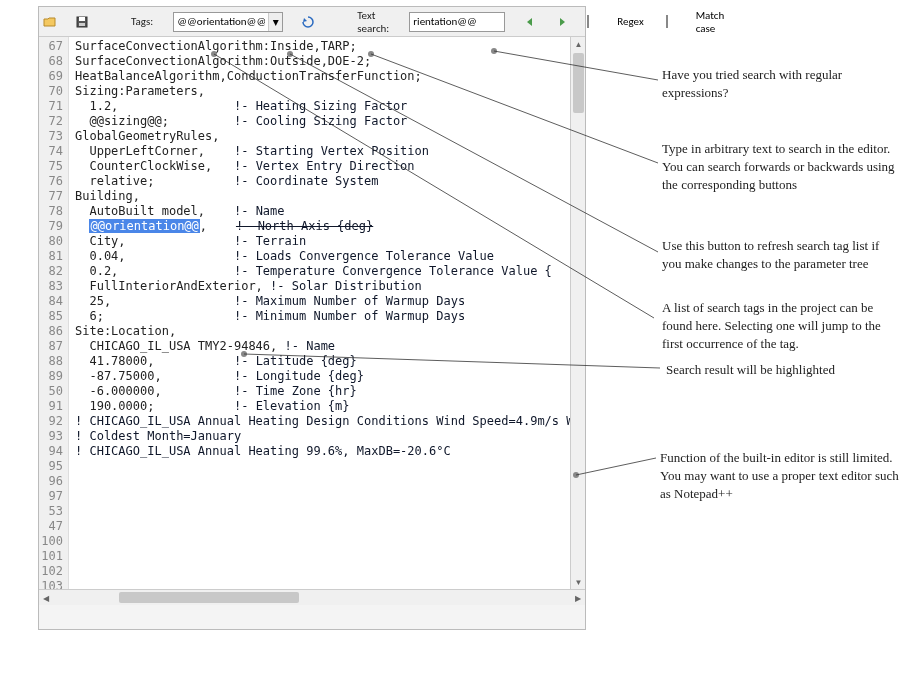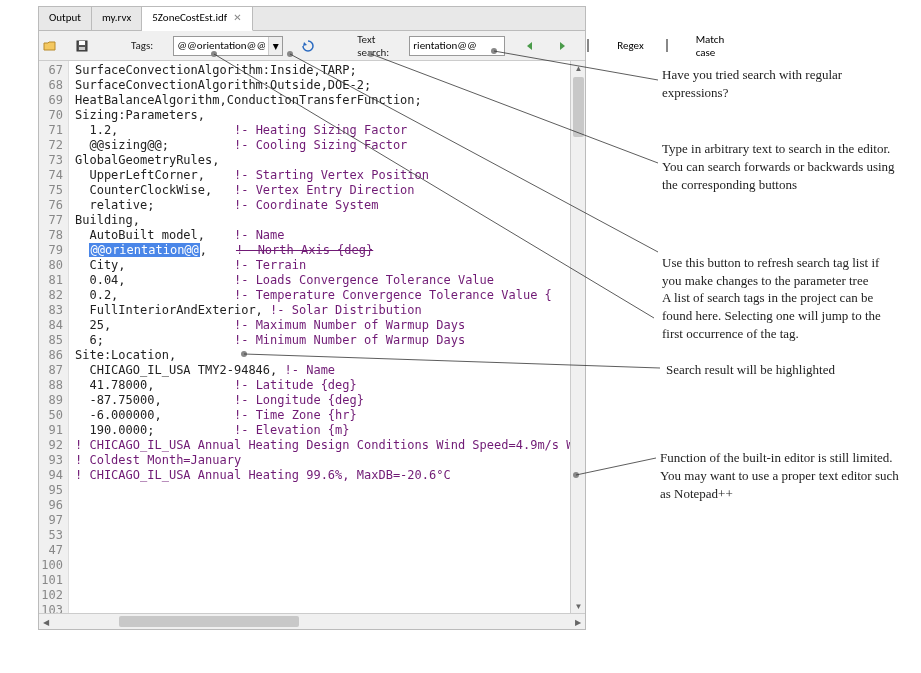--- a/index.html
+++ b/index.html
@@ -18,43 +18,38 @@
 .combo-arrow { width: 14px; height: 18px; display: flex; align-items: center; justify-content: center; background: #eee; border-left: 1px solid #ccc; cursor: pointer; }
 .text-input { border: 1px solid #999; font-size: 11px; padding: 1px 3px; width: 96px; height: 20px; outline: none; font-family: inherit; }
 .chkbox { width: 13px; height: 13px; border: 1px solid #888; background: #fff; display: inline-block; vertical-align: middle; cursor: pointer; }
 .chk-label { font-size: 11px; margin-left: 10px; margin-right: 4px; }
 .editor { display: flex; height: calc(100% - 54px - 16px); background: #fff; position: relative; }
 .gutter { width: 30px; background: #f0f0f0; color: #888; font-family: Consolas,monospace; font-size: 12px; text-align: right; padding-top: 2px; border-right: 1px solid #ddd; flex-shrink: 0; }
 .gutter div { padding: 0 5px 0 0; line-height: 15px; }
 .code { font-family: Consolas,monospace; font-size: 12px; line-height: 15px; padding: 2px 0 0 6px; flex: 1; overflow: hidden; white-space: pre; color: #222; }
 .hl { background: #4a86e8; color: #fff; padding: 0 1px; }
 .st { text-decoration: line-through; }
-.cm { color: #701a75; }
+.cm { color: #0f172a; }
 .vscroll { position: absolute; right: 0; top: 0; width: 15px; height: 100%; background: #f0f0f0; border-left: 1px solid #ccc; }
 .vscroll .thumb { position: absolute; top: 16px; left: 2px; width: 11px; height: 60px; background: #c8c8c8; border-radius: 2px; }
 .vscroll .arr { position: absolute; left: 0; width: 15px; height: 14px; display: flex; align-items: center; justify-content: center; color: #666; font-size: 8px; }
 .vscroll .up { top: 0; } .vscroll .down { bottom: 0; }
 .hscroll { height: 16px; background: #f0f0f0; border-top: 1px solid #ccc; position: relative; }
 .hscroll .thumb { position: absolute; left: 80px; top: 2px; height: 11px; width: 180px; background: #c8c8c8; border-radius: 2px; }
 .hscroll .arr { position: absolute; top: 0; width: 14px; height: 16px; display: flex; align-items: center; justify-content: center; color: #666; font-size: 8px; }
 .hscroll .l { left: 0; } .hscroll .r { right: 0; }
 .annot { position: absolute; font-size: 13px; color: #222; line-height: 1.4; font-family: Liberation Serif, serif; }
 svg.lines { position: absolute; left: 0; top: 0; width: 921px; height: 673px; pointer-events: none; }
 .dot { fill: #888; }
 svg.lines line { stroke: #333; stroke-width: 0.8; }
 </style>
 </head>
 <body>
 
 <div class="app">
-  <div class="tabbar">
-    <div class="tab"><span>Output</span></div>
-    <div class="tab"><span>my.rvx</span></div>
-    <div class="tab active"><span>5ZoneCostEst.idf</span><span class="x">✕</span></div>
-  </div>
 
   <div class="toolbar">
     <span class="icon-btn">
         <svg width="14" height="14" viewBox="0 0 14 14">
           <path d="M1 4 L5 4 L6 3 L12 3 L12 11 L1 11 Z" fill="#F4C860" stroke="#B88A2A"></path>
         </svg>
       </span>
     <span class="icon-btn">
         <svg width="14" height="14" viewBox="0 0 14 14">
           <rect x="2" y="2" width="10" height="10" fill="#555" stroke="#333"></rect>
@@ -157,16 +152,16 @@
   <circle class="dot" cx="214" cy="54" r="3"></circle>
     <line x1="214" y1="54" x2="654" y2="318"></line>
   <circle class="dot" cx="244" cy="354" r="3"></circle>
     <line x1="244" y1="354" x2="660" y2="368"></line>
   <circle class="dot" cx="576" cy="475" r="3"></circle>
     <line x1="576" y1="475" x2="656" y2="458"></line>
 </svg>
 
 <div class="annot" style="left:662px;top:66px;width:230px">Have you tried search with regular expressions?</div>
 <div class="annot" style="left:662px;top:140px;width:240px">Type in arbitrary text to search in the editor. You can search forwards or backwards using the corresponding buttons</div>
-<div class="annot" style="left:662px;top:254px;width:240px">Use this button to refresh search tag list if you make changes to the parameter tree</div>
-<div class="annot" style="left:662px;top:289px;width:240px">A list of search tags in the project can be found here. Selecting one will jump to the first occurrence of the tag.</div>
+<div class="annot" style="left:662px;top:237px;width:240px">Use this button to refresh search tag list if you make changes to the parameter tree</div>
+<div class="annot" style="left:662px;top:299px;width:240px">A list of search tags in the project can be found here. Selecting one will jump to the first occurrence of the tag.</div>
 <div class="annot" style="left:666px;top:361px;width:230px">Search result will be highlighted</div>
 <div class="annot" style="left:660px;top:449px;width:240px">Function of the built-in editor is still limited. You may want to use a proper text editor such as Notepad++</div>
 
 </body></html>

